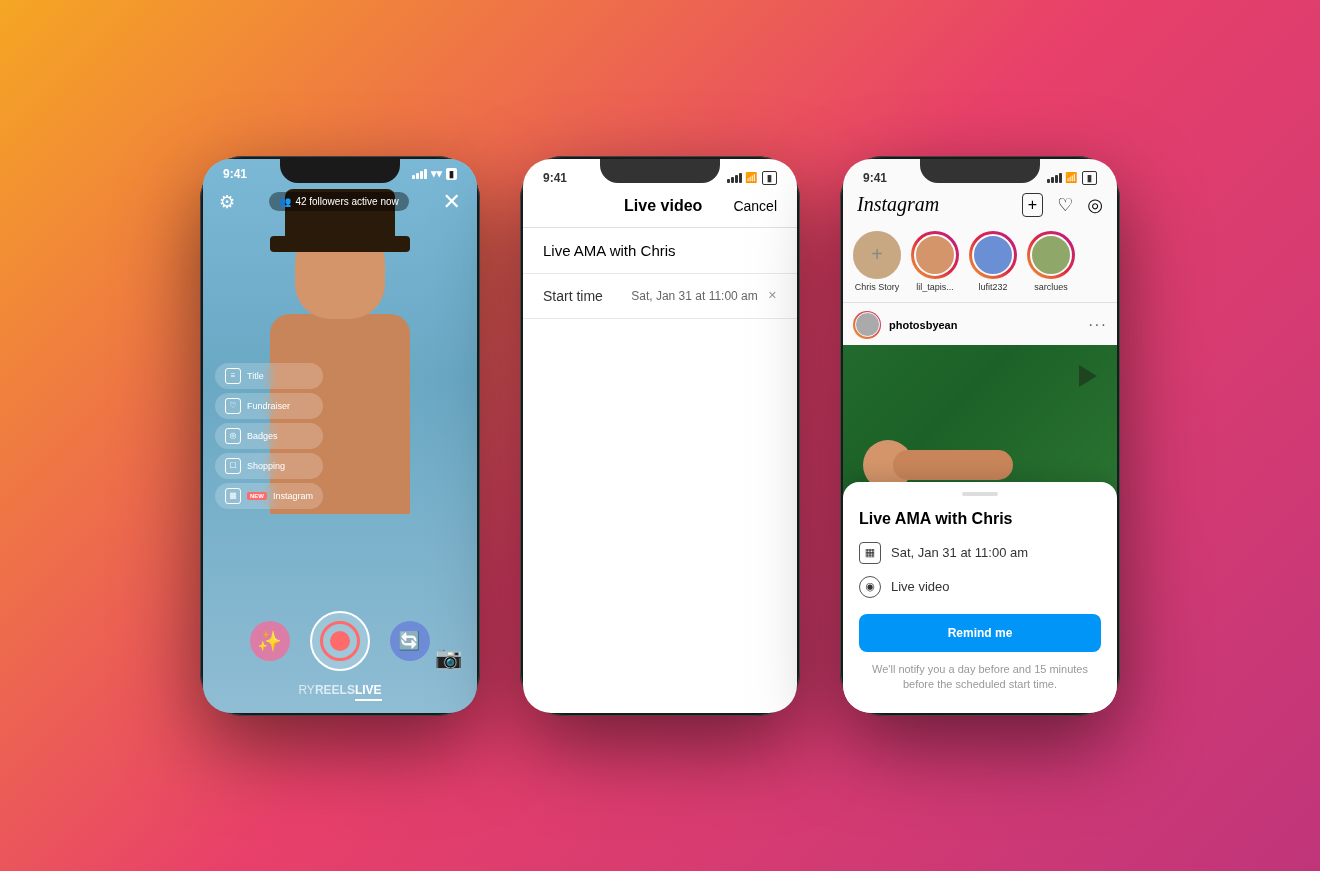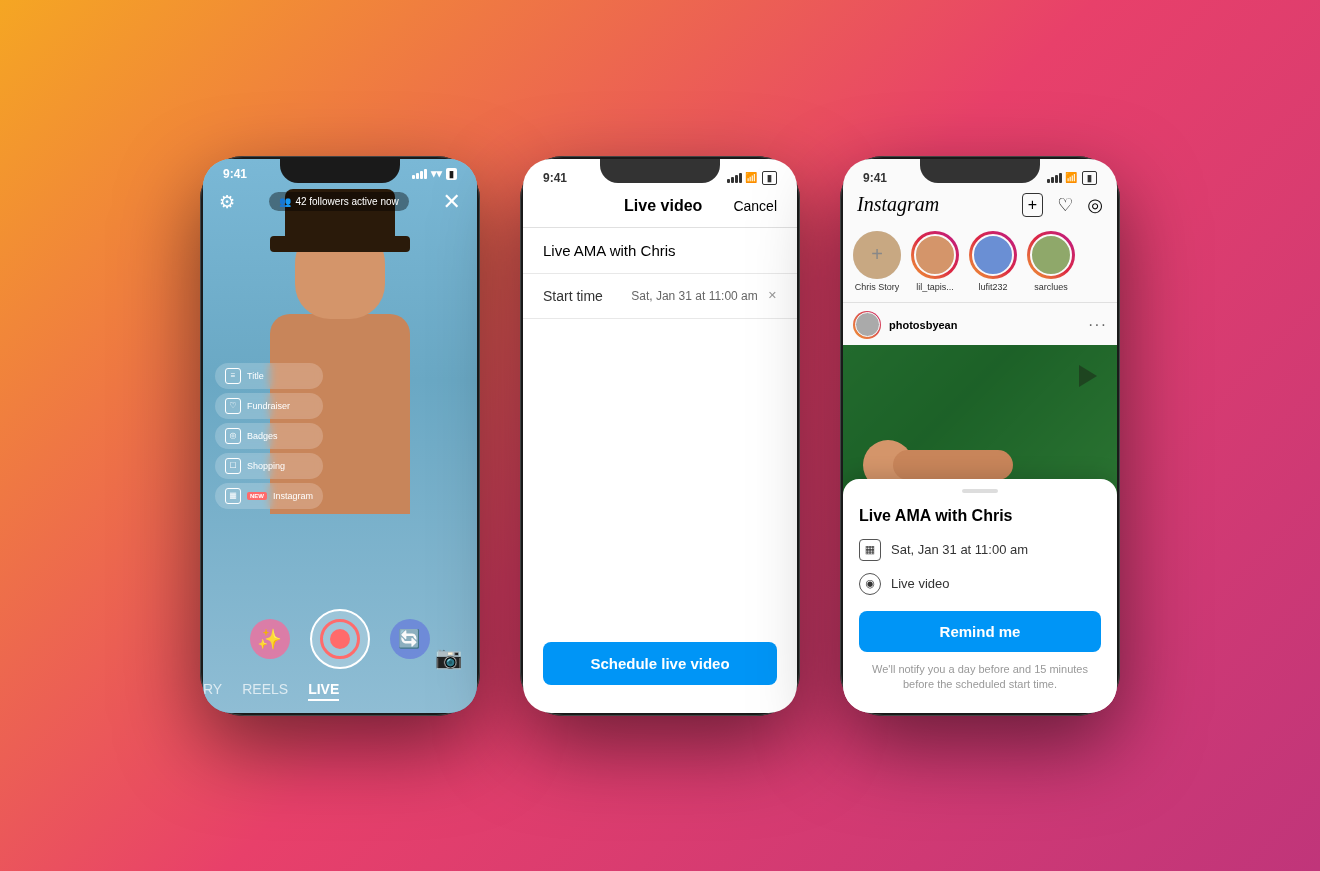--- a/index.html
+++ b/index.html
@@ -254,24 +254,23 @@
       border-radius: 50%;
       background: rgba(255,100,150,0.7);
       display: flex;
       align-items: center;
       justify-content: center;
       font-size: 18px;
     }
 
     .nav-tabs {
       display: flex;
-      justify-content: flex-start;
-      gap: 20px;
+      justify-content: center;
       color: white;
-      font-size: 14px;
+      font-size: 12px;
       padding: 4px 0;
     }
 
     .nav-tab-active {
       font-weight: 700;
       border-bottom: 2px solid white;
       padding-bottom: 2px;
     }
 
     
@@ -513,21 +512,21 @@
 
     .sheet-text { font-size: 13px; color: #333; }
 
     .remind-btn {
       margin: 10px 16px 6px;
       background: #0095f6;
       color: white;
       border: none;
       border-radius: 8px;
       padding: 12px;
-      font-size: 15px;
+      font-size: 12px;
       font-weight: 600;
       text-align: center;
       width: calc(100% - 32px);
     }
 
     .sheet-disclaimer {
       font-size: 11px;
       color: #999;
       text-align: center;
       padding: 4px 16px 0;
@@ -611,21 +610,21 @@
           <div class="record-inner">
             <div class="record-dot"></div>
           </div>
         </div>
         <div class="emoji-btn" style="background:rgba(100,120,220,0.7);">
           <span style="font-size:18px;">🔄</span>
         </div>
       </div>
       <div class="nav-tabs">
         <span style="opacity:0.7;">RY</span>
-        <span style="opacity:0.7;">REELS</span>
+        <span style="opacity:0.7;font-weight:bold;">REELS</span>
         <span class="nav-tab-active">LIVE</span>
       </div>
       <div style="position:absolute; right:14px; bottom:42px;">
         <span style="color:white; font-size:22px;">📷</span>
       </div>
     </div>
   </div>
 </div>
 
 <div class="phone phone2">
@@ -658,23 +657,20 @@
 
     <div class="form-row">
       <span class="form-row-label">Start time</span>
       <div class="form-row-value">
         <span>Sat, Jan 31 at 11:00 am</span>
         <span class="start-time-clear">✕</span>
       </div>
     </div>
 
 
-    <div class="schedule-btn">
-      <span>Schedule live video</span>
-    </div>
   </div>
 </div>
 
 <div class="phone phone3">
   <div class="phone-inner">
     <div class="notch" style="background:#333;"></div>
 
     <div class="status-bar" style="color:#333; padding-top:12px;">
       <span class="time">9:41</span>
       <div class="status-icons" style="color:#333;">

